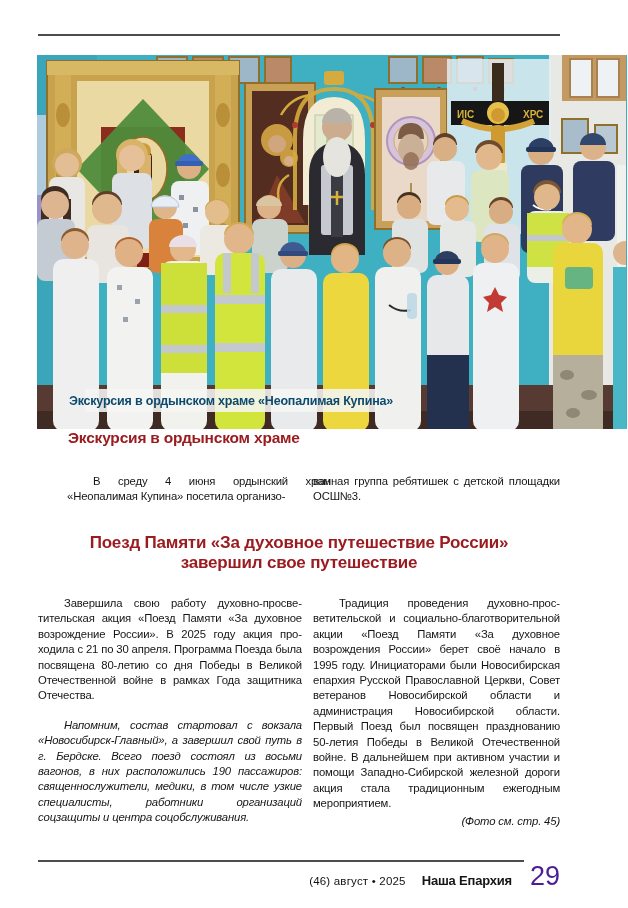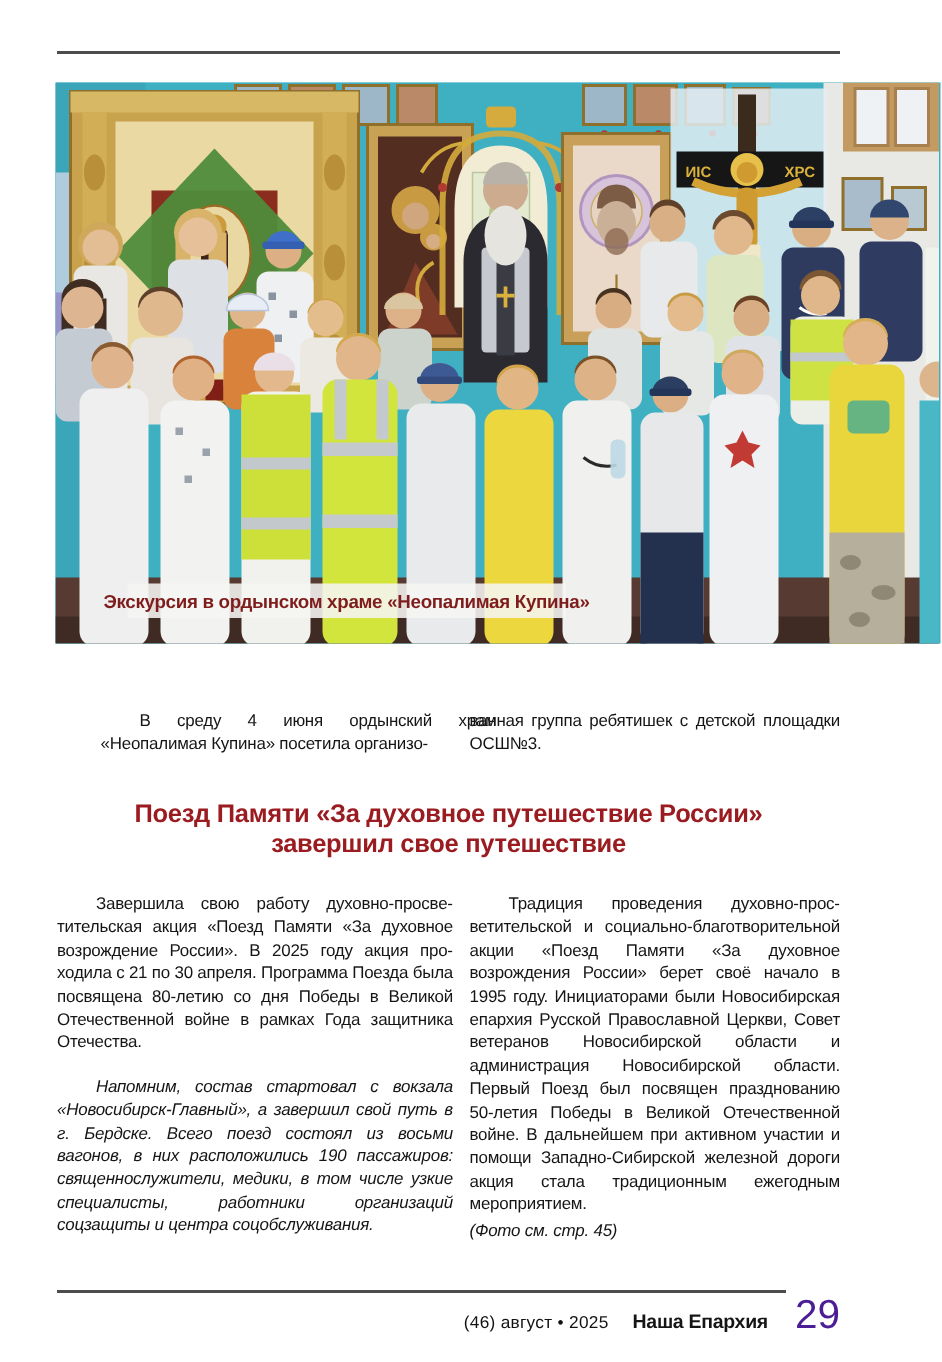--- a/index.html
+++ b/index.html
@@ -12,21 +12,21 @@
   #top-rule{left:38px;top:34px;width:522px;}
   #footer-rule{left:38px;top:860px;width:486px;}
 
   #photo{left:37px;top:55px;width:590px;height:374px;background:#3fafc2;}
   #photo svg{display:block;}
 
   #photo-caption{
     left:48px;top:334px;width:292px;height:23px;
     background:rgba(245,245,243,0.88);
     display:flex;align-items:center;justify-content:center;
-    font-size:12.5px;font-weight:bold;color:#7f1d1d;letter-spacing:-0.2px;white-space:nowrap;
+    font-size:12.5px;font-weight:bold;color:#0c4a6e;letter-spacing:-0.2px;white-space:nowrap;
   }
 
   #section-heading{
     left:68px;top:429px;font-size:15.5px;font-weight:bold;line-height:17.5px;
     color:var(--heading-color,#9b1c20);letter-spacing:-0.2px;
   }
 
   .bodycol{
     font-size:11.3px;line-height:15.4px;letter-spacing:-0.15px;
     color:#151515;text-align:justify;
@@ -37,21 +37,21 @@
   #article-title{
     left:38px;top:533px;width:522px;text-align:center;
     font-size:17px;font-weight:bold;line-height:19.5px;
     color:var(--heading-color,#9b1c20);letter-spacing:-0.2px;
   }
 
   #main-left{left:38px;top:596px;width:264px;}
   #main-right{left:313px;top:596px;width:247px;}
   .para{margin:0;text-indent:26px;}
   .para + .para{margin-top:14px;font-style:italic;}
-  .para-right{text-align:left;text-indent:0;}
+  .para-right{text-align:right;text-indent:0;}
   .para + .para-right{margin-top:2px;}
 
   #footer-text{
     left:38px;top:863px;width:522px;
     display:flex;justify-content:flex-end;align-items:baseline;
   }
   #footer-issue{font-size:11.5px;color:#121212;letter-spacing:0.2px;white-space:nowrap;}
   #footer-magazine{font-size:13px;font-weight:bold;margin-left:16px;letter-spacing:-0.2px;white-space:nowrap;}
   #footer-page{font-size:27px;font-weight:400;margin-left:18px;line-height:1;color:#4c1d95;}
 </style>
@@ -300,20 +300,21 @@
         <ellipse cx="552" cy="340" rx="8" ry="5" fill="#8f8875"></ellipse>
         <ellipse cx="536" cy="358" rx="7" ry="5" fill="#8f8875"></ellipse>
       <circle cx="588" cy="198" r="12" fill="#ddb58c"></circle>
         <rect x="576" y="212" width="13" height="164" fill="#49b7c6"></rect>
     </g>
   </svg>
   <div class="abs" id="photo-caption">Экскурсия в ордынском храме «Неопалимая Купина»</div>
 </div>
 
 <div class="abs" id="section-heading">
+  <div>Экскурсия в ордынском храме</div>
 </div>
 
 <div class="abs bodycol" id="intro-left">В среду 4 июня ордынский храм «Неопалимая Купина» посетила организо-</div>
 <div class="abs bodycol" id="intro-right">ванная группа ребятишек с детской пло­щадки ОСШ№3.</div>
 
 <div class="abs" id="article-title">
   <div>Поезд Памяти «За духовное путешествие России»</div>
   <div>завершил свое путешествие</div>
 </div>
 

